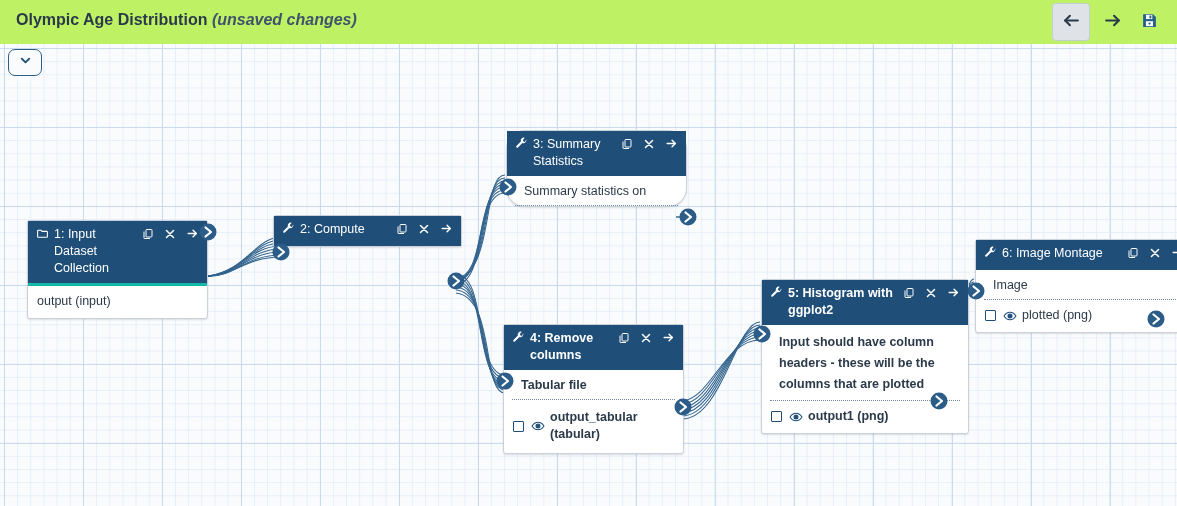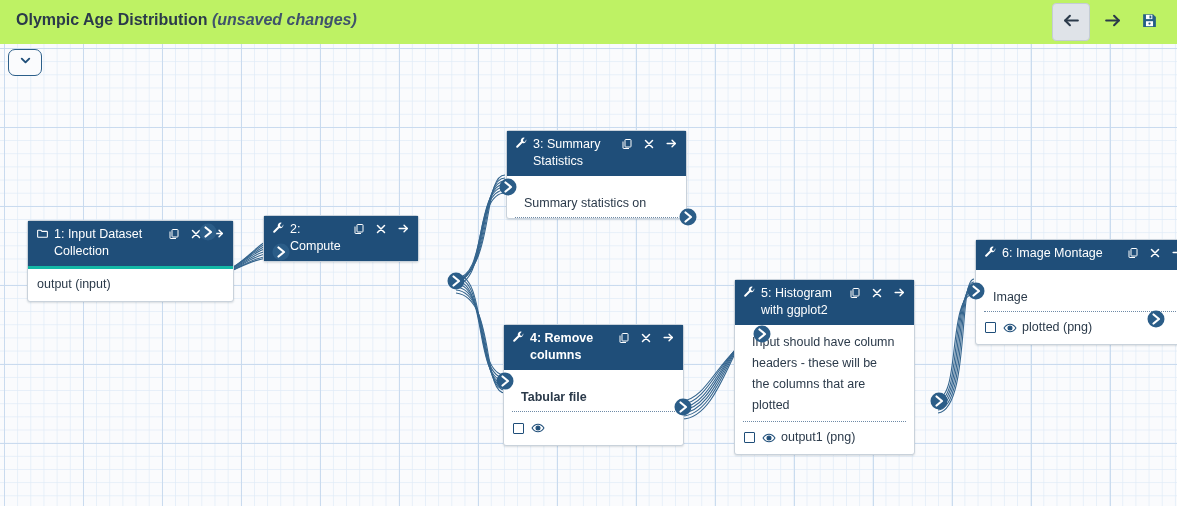--- a/index.html
+++ b/index.html
@@ -78,21 +78,21 @@
   .node-header .hdr-row { display:flex; align-items:flex-start; }
   .node-header .wrench { flex:0 0 auto; margin-right:5px; margin-top:1px; }
   .node-title { flex:1 1 auto; padding-right:4px; }
   .hdr-actions { flex:0 0 auto; display:flex; align-items:center; gap:10px; margin-top:1px; }
   .hdr-actions span { cursor:pointer; line-height:0; }
 
   .node-body { padding:0; }
   .node-input {
     position:relative;
     font-size:12.5px; line-height:18px; color:#2b3a4a;
-    padding:18px 9px 5px 9px;
+    padding:6px 9px 5px 9px;
     border-bottom:1px dotted #6e8aa6;
     margin:0 8px;
   }
   .node-output {
     display:flex; align-items:center;
     font-size:12.5px; line-height:17px; color:#2b3a4a;
     padding:7px 9px 8px 9px;
     position:relative;
   }
   .node-output .cb {
@@ -223,21 +223,21 @@
 
       <g fill="none" stroke="#2b5d88" stroke-width="1.4">
         <path d="M200,232 L212,232"></path>
       </g>
 
       <g fill="none" stroke="#2b5d88" stroke-width="1.4">
         <path d="M676,173 L690,173"></path>
       </g>
     </svg>
 
-    <div class="node" id="node-1" style="left:27px; top:176px; width:207px;">
+    <div class="node" id="node-1" style="left:27px; top:176px; width:181px;">
       <div class="node-header">
         <div class="hdr-row">
           <span class="wrench">
             <svg width="13" height="13" viewBox="0 0 24 24" fill="none" stroke="#ffffff" stroke-width="2" stroke-linejoin="round">
               <path d="M3 7a1 1 0 011-1h5l2 2h9a1 1 0 011 1v9a1 1 0 01-1 1H4a1 1 0 01-1-1V7z"></path>
             </svg>
           </span>
           <span class="node-title">1: Input Dataset Collection</span>
           <span class="hdr-actions">
             <span>
@@ -266,21 +266,21 @@
         </div>
       </div>
     </div>
     <div class="port" style="left:198px; top:178px;">
       <svg width="20" height="20" viewBox="0 0 20 20">
         <circle cx="10" cy="10" r="8.5" fill="#2b5d88"></circle>
         <path d="M7.5 5.5L13 10l-5.5 4.5" fill="none" stroke="#ffffff" stroke-width="2.2" stroke-linecap="round" stroke-linejoin="round"></path>
       </svg>
     </div>
 
-    <div class="node" id="node-2" style="left:263px; top:171px; width:156px;">
+    <div class="node" id="node-2" style="left:273px; top:171px; width:189px;">
       <div class="node-header">
         <div class="hdr-row">
           <span class="wrench">
             <svg width="13" height="13" viewBox="0 0 24 24" fill="#ffffff">
               <path d="M20.6 4.1a5.5 5.5 0 01-7 7L5.4 19.3a1.9 1.9 0 11-2.7-2.7l8.2-8.2a5.5 5.5 0 017-7L14.6 5.4l1 3 3 1 2-5.3z"></path>
             </svg>
           </span>
           <span class="node-title">2: Compute</span>
           <span class="hdr-actions">
             <span>
@@ -310,21 +310,21 @@
         <path d="M7.5 5.5L13 10l-5.5 4.5" fill="none" stroke="#ffffff" stroke-width="2.2" stroke-linecap="round" stroke-linejoin="round"></path>
       </svg>
     </div>
     <div class="port" style="left:446px; top:227px;">
       <svg width="20" height="20" viewBox="0 0 20 20">
         <circle cx="10" cy="10" r="8.5" fill="#2b5d88"></circle>
         <path d="M7.5 5.5L13 10l-5.5 4.5" fill="none" stroke="#ffffff" stroke-width="2.2" stroke-linecap="round" stroke-linejoin="round"></path>
       </svg>
     </div>
 
-    <div class="node" id="node-3" style="left:506px; top:86px; width:181px;">
+    <div class="node" id="node-3" style="left:506px; top:86px; width:181px;border-radius:19px;">
       <div class="node-header">
         <div class="hdr-row">
           <span class="wrench">
             <svg width="13" height="13" viewBox="0 0 24 24" fill="#ffffff">
               <path d="M20.6 4.1a5.5 5.5 0 01-7 7L5.4 19.3a1.9 1.9 0 11-2.7-2.7l8.2-8.2a5.5 5.5 0 017-7L14.6 5.4l1 3 3 1 2-5.3z"></path>
             </svg>
           </span>
           <span class="node-title">3: Summary Statistics</span>
           <span class="hdr-actions">
             <span>
@@ -401,37 +401,38 @@
           <span>Tabular file</span>
         </div>
         <div class="node-output" style="align-items:center; padding-top:9px; padding-bottom:10px;">
           <span class="cb"></span>
           <span class="eye">
             <svg width="14" height="14" viewBox="0 0 24 24" fill="none" stroke="#1f4e79" stroke-width="1.8">
               <path d="M1.8 12s3.8-6.5 10.2-6.5S22.2 12 22.2 12 18.4 18.5 12 18.5 1.8 12 1.8 12z"></path>
               <circle cx="12" cy="12" r="3.4" fill="#1f4e79"></circle>
             </svg>
           </span>
+          <span class="olabel" style="max-width:112px;">output_tabular (tabular)</span>
         </div>
       </div>
     </div>
     <div class="port" style="left:495px; top:327px;">
       <svg width="20" height="20" viewBox="0 0 20 20">
         <circle cx="10" cy="10" r="8.5" fill="#2b5d88"></circle>
         <path d="M7.5 5.5L13 10l-5.5 4.5" fill="none" stroke="#ffffff" stroke-width="2.2" stroke-linecap="round" stroke-linejoin="round"></path>
       </svg>
     </div>
     <div class="port" style="left:673px; top:353px;">
       <svg width="20" height="20" viewBox="0 0 20 20">
         <circle cx="10" cy="10" r="8.5" fill="#2b5d88"></circle>
         <path d="M7.5 5.5L13 10l-5.5 4.5" fill="none" stroke="#ffffff" stroke-width="2.2" stroke-linecap="round" stroke-linejoin="round"></path>
       </svg>
     </div>
 
-    <div class="node" id="node-5" style="left:734px; top:235px; width:181px;">
+    <div class="node" id="node-5" style="left:761px; top:235px; width:208px;font-weight:bold;">
       <div class="node-header">
         <div class="hdr-row">
           <span class="wrench">
             <svg width="13" height="13" viewBox="0 0 24 24" fill="#ffffff">
               <path d="M20.6 4.1a5.5 5.5 0 01-7 7L5.4 19.3a1.9 1.9 0 11-2.7-2.7l8.2-8.2a5.5 5.5 0 017-7L14.6 5.4l1 3 3 1 2-5.3z"></path>
             </svg>
           </span>
           <span class="node-title">5: Histogram with ggplot2</span>
           <span class="hdr-actions">
             <span>

